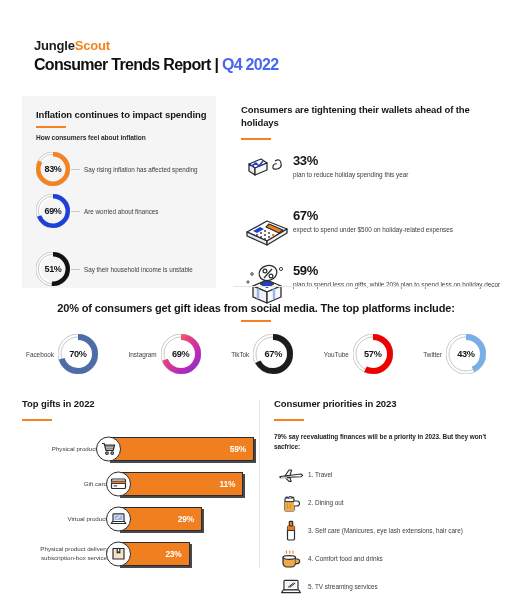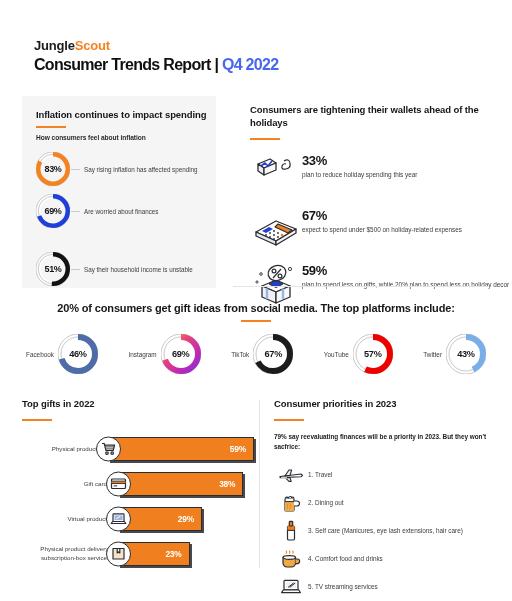--- a/index.html
+++ b/index.html
@@ -46,21 +46,21 @@
   .donut .ring { display: block; }
   .donut .val {
     position: absolute; inset: 0;
     display: flex; align-items: center; justify-content: center;
     font-size: 9px; font-weight: 700; color: #15161a; letter-spacing: -0.3px;
   }
   .connector { width: 9px; height: 1px; background: #c9cacb; margin-left: 1px; }
   .donut-text { font-size: 6.3px; color: #3b3c40; margin-left: 4px; letter-spacing: -0.02px; white-space: nowrap; }
 
   
-  .panel-wallets { position: absolute; left: 250px; top: 104px; width: 262px; }
+  .panel-wallets { position: absolute; left: 241px; top: 104px; width: 262px; }
   .panel-wallets .rule { margin-top: 8px; }
   .wal-list { margin-top: 12px; position: relative; }
   .wal-item { display: flex; align-items: flex-start; margin-bottom: 11px; }
   .wal-icon { flex: 0 0 52px; height: 44px; display: flex; align-items: center; justify-content: center; }
   .wal-body { padding-top: 2px; }
   .wal-pct { font-size: 13px; font-weight: 700; color: #15161a; letter-spacing: -0.4px; line-height: 1.05; }
   .wal-desc { font-size: 6.4px; color: #3b3c40; margin-top: 3px; line-height: 1.45; letter-spacing: -0.02px; }
   .divider-h { position: absolute; left: 233px; top: 286px; width: 256px; height: 1px; background: #e3e4e6; }
 
   
@@ -255,21 +255,21 @@
     <div class="social-row" id="social-row">
         <div class="plat">
           <span class="plat-name">Facebook</span>
           <div class="donut">
             <svg class="ring" width="40" height="40" viewBox="0 0 40 40">
               <circle cx="20" cy="20" r="17" fill="none" stroke="#ffffff" stroke-width="6"></circle>
               <circle cx="20" cy="20" r="17" fill="none" stroke="#b9babd" stroke-width="0.8"></circle>
               <circle cx="20" cy="20" r="20" fill="none" stroke="#b9babd" stroke-width="0.8"></circle>
               <circle cx="20" cy="20" r="17" fill="none" stroke="#4e6ca8" stroke-width="6" stroke-dasharray="74.76990515543709 32.044245066615886" transform="rotate(-90 20 20)"></circle>
             </svg>
-            <span class="val">46%</span>
+            <span class="val">70%</span>
           </div>
         </div>
         <div class="plat">
           <span class="plat-name">Instagram</span>
           <div class="donut">
             <svg class="ring" width="40" height="40" viewBox="0 0 40 40">
               <defs>
                 <linearGradient id="ig-grad-1" x1="1" y1="0" x2="0" y2="1">
                   <stop offset="0%" stop-color="#f9a13a"></stop>
                   <stop offset="35%" stop-color="#e8437a"></stop>
@@ -343,21 +343,21 @@
                   <circle cx="12.2" cy="12.6" r="1.3" fill="#ffffff"></circle>
                 </g>
               </svg>
             </div>
           </div>
         </div>
         <div class="bar-row">
           <div class="bar-label">Gift cards</div>
           <div class="bar-wrap">
             <div class="bar-fill" style="width:125.32203389830508px">
-              <span class="bar-pct">38%</span>
+              <span class="bar-pct">11%</span>
             </div>
             <div class="bar-icon">
               <svg width="17" height="14" viewBox="0 0 17 14">
                 <g stroke="#2b2c31" stroke-width="1.2" stroke-linejoin="round">
                   <rect x="1.5" y="2.5" width="14" height="9.5" rx="1" fill="#ffffff"></rect>
                   <rect x="1.5" y="4.6" width="14" height="2.4" fill="#ef7f1f" stroke="none"></rect>
                   <path d="M1.5 4.6 H15.5 M1.5 7 H15.5" stroke-width="0.9"></path>
                   <path d="M3.6 9.4 H7.2" stroke-width="1"></path>
                 </g>
               </svg>

